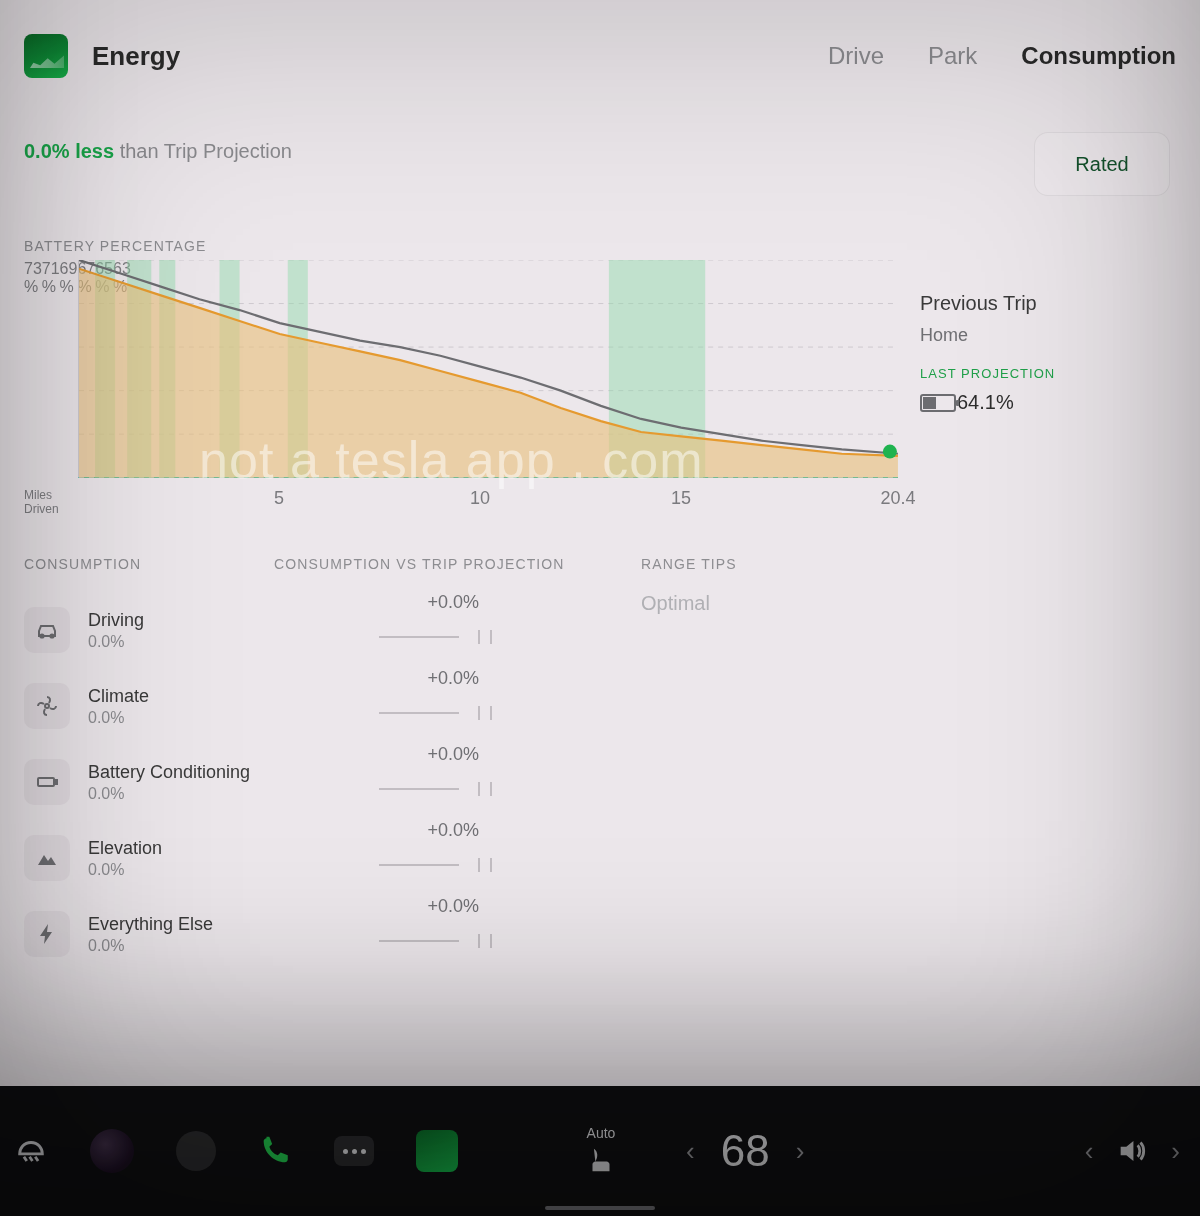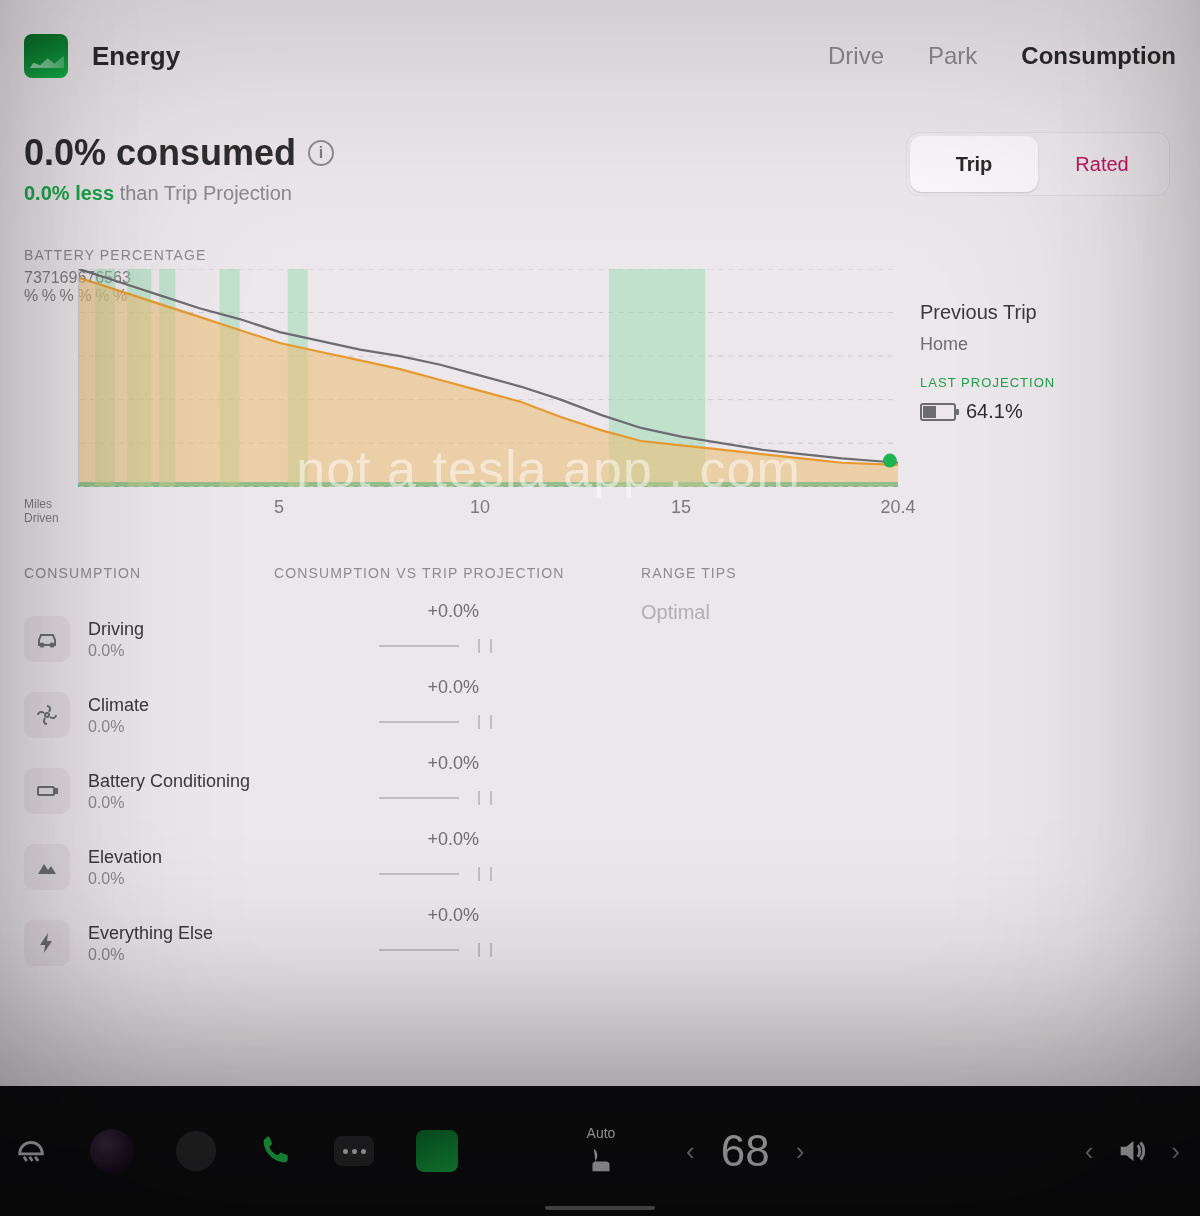--- a/index.html
+++ b/index.html
@@ -25,34 +25,34 @@
   .tabs .tab { font-size: 24px; color:#8a8a8e; cursor:pointer; }
   .tabs .tab.active { color:#2a2a2a; font-weight:600; }
 
   
   .header { display:flex; align-items:flex-start; padding: 46px 30px 8px 24px; }
   .consumed { font-size: 36px; font-weight: 700; color:#2e2e2e; display:flex; align-items:center; gap:12px;}
   .info-icon { width:26px; height:26px; border:2px solid #8d8d91; border-radius:50%; display:flex; align-items:center; justify-content:center; color:#7b7b7f; font-size:16px; font-weight:600;}
   .subline { margin-top:8px; font-size: 20px; color:#8a8a8e; }
   .subline .green { color:#1aa64a; font-weight:600; }
   .toggle { margin-left:auto; display:flex; background:#efeaee; border-radius:14px; padding:4px; box-shadow: inset 0 0 0 1px rgba(0,0,0,.06);}
-  .toggle .seg { width:128px; height:56px; border-radius:12px; display:flex; align-items:center; justify-content:center; font-size:20px; color:#be185d; cursor:pointer;}
+  .toggle .seg { width:128px; height:56px; border-radius:12px; display:flex; align-items:center; justify-content:center; font-size:20px; color:#14532d; cursor:pointer;}
   .toggle .seg.active { background:#fbf7fa; color:#2b2b2b; font-weight:600; box-shadow: 0 1px 2px rgba(0,0,0,.15);}
 
   
   .chart-wrap { padding: 34px 24px 0 24px; }
   .chart-label { font-size:14px; letter-spacing:.08em; color:#8c8c90; margin-bottom:6px;}
   .chart-row { display:flex; }
   .ylabels { width:54px; display:flex; flex-direction:row; justify-content:space-between; height:218px; font-size:16px; color:#7e7e82; }
-  .plot { position:relative; flex: 0 0 820px; height:218px; border-left:1px solid #cfcbd0; border-bottom:5px solid #14b8a6;text-align:center;}
+  .plot { position:relative; flex: 0 0 820px; height:218px; border-left:1px solid #cfcbd0; border-bottom:1px solid #14b8a6;}
   .plot svg { position:absolute; inset:0; }
   .legend-right { width: 280px; padding-left: 22px; font-size:18px; color:#6f6f73;}
   .legend-right .hdr { font-size:20px; color:#3a3a3a; margin:32px 0 10px; }
   .legend-right .lp-label { font-size:13px; letter-spacing:.08em; color:#20a04a; margin-top:20px;}
-  .legend-right .lp-row { display:flex; align-items:center; gap:10px; margin-top:10px; font-size:20px; color:#2e2e2e;}
+  .legend-right .lp-row { display:flex; align-items:center; gap:1px; margin-top:10px; font-size:20px; color:#2e2e2e;}
   .lp-batt { width:36px; height:18px; border:2px solid #6c6c70; border-radius:3px; position:relative;}
   .lp-batt::after{content:"";position:absolute;right:-5px;top:4px;width:3px;height:6px;background:#6c6c70;border-radius:1px;}
   .lp-batt .fill{position:absolute;left:1px;top:1px;bottom:1px;width:40%;background:#6c6c70;}
 
   .watermark { position:absolute; top:170px; left:120px; right:0; font-size:52px; font-weight:400; color:#fff; opacity:.5; letter-spacing:.02em; pointer-events:none; white-space:nowrap;}
 
   .xrow { display:flex; margin-top:10px;}
   .xrow .xlbl { width:54px; font-size:12px; color:#7e7e82;}
   .xticks { position:relative; flex:0 0 820px; font-size:18px; color:#7a7a7e; height:24px;}
   .xticks span{ position:absolute; transform:translateX(-50%);}
@@ -101,30 +101,25 @@
   <div class="title">Energy</div>
   <div class="tabs">
     <div class="tab">Drive</div>
     <div class="tab">Park</div>
     <div class="tab active">Consumption</div>
   </div>
 </div>
 
 <div class="header">
   <div>
-    <div class="consumed">
-      <span>0.0% consumed</span>
-      <span class="info-icon">i</span>
-    </div>
     <div class="subline">
       <span class="green">0.0% less</span><span> than Trip Projection</span>
     </div>
   </div>
   <div class="toggle">
-    <div class="seg active">Trip</div>
     <div class="seg">Rated</div>
   </div>
 </div>
 
 <div class="chart-wrap">
   <div class="chart-label">BATTERY PERCENTAGE</div>
   <div class="chart-row">
     <div class="ylabels" id="ylabels">
         <div>73 %</div>
         <div>71 %</div>

